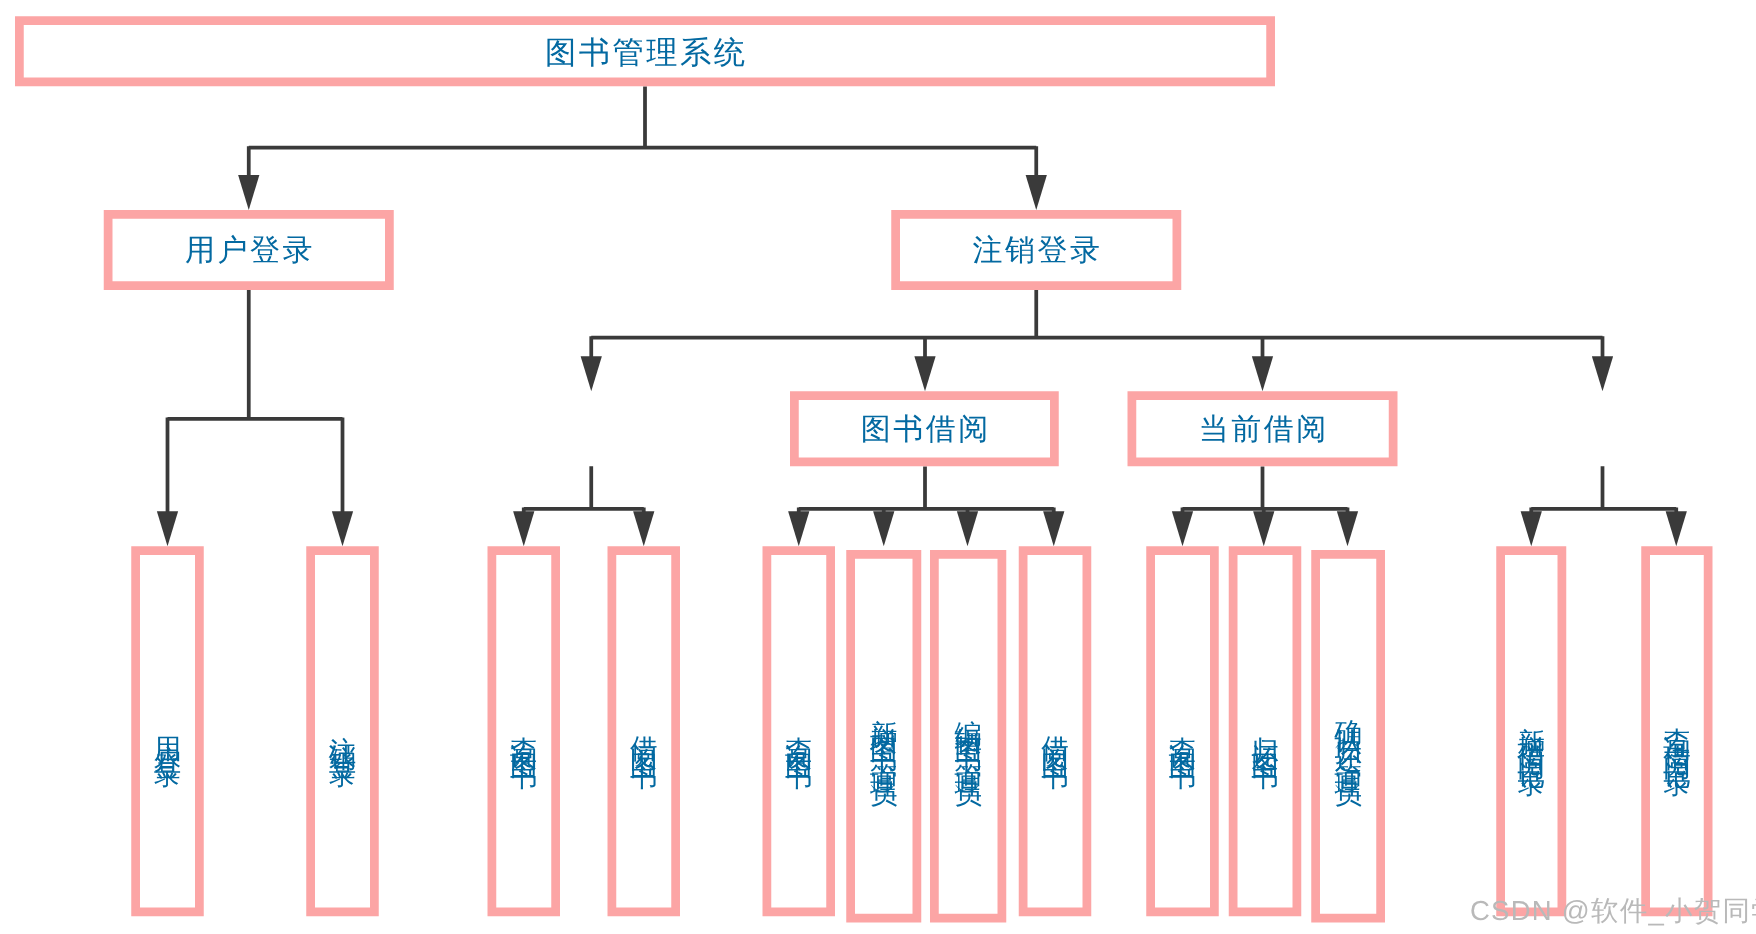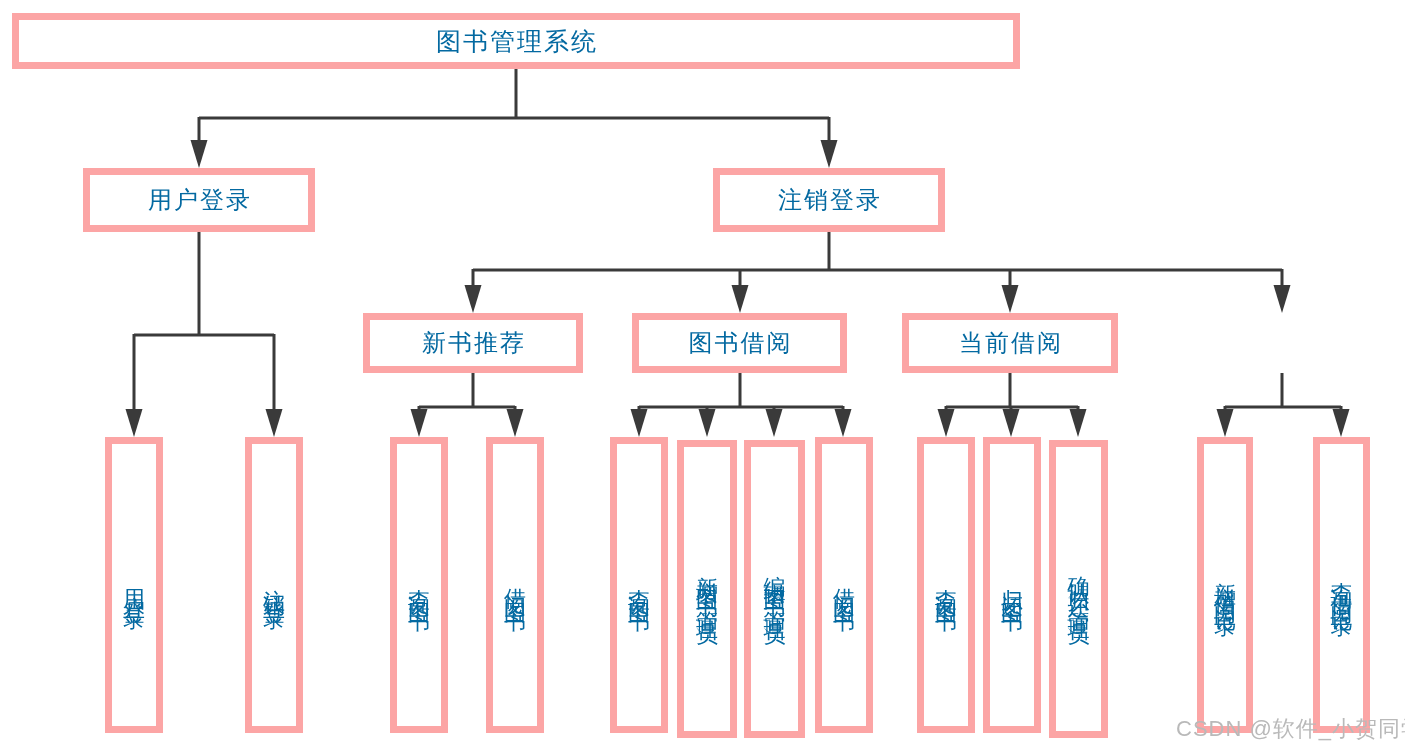--- a/index.html
+++ b/index.html
@@ -98,23 +98,20 @@
     <span class="lbl">图书管理系统</span>
   </div>
 
   <div class="node hbox" style="left:83px; top:168px; width:232px; height:64px;">
     <span class="lbl">用户登录</span>
   </div>
   <div class="node hbox" style="left:713px; top:168px; width:232px; height:64px;">
     <span class="lbl">注销登录</span>
   </div>
 
-  <div class="node hbox" style="left:363px; top:313px; width:220px; height:60px;">
-    <span class="lbl">新书推荐</span>
-  </div>
   <div class="node hbox" style="left:902px; top:313px; width:216px; height:60px;">
     <span class="lbl">当前借阅</span>
   </div>
   <div class="node hbox" style="left:632px; top:313px; width:215px; height:60px;">
     <span class="lbl">图书借阅</span>
   </div>
 
   <div class="node vbox" style="left:105px; top:437px; width:58px; height:296px;">
     <span class="lbl">用户登录</span>
   </div>

